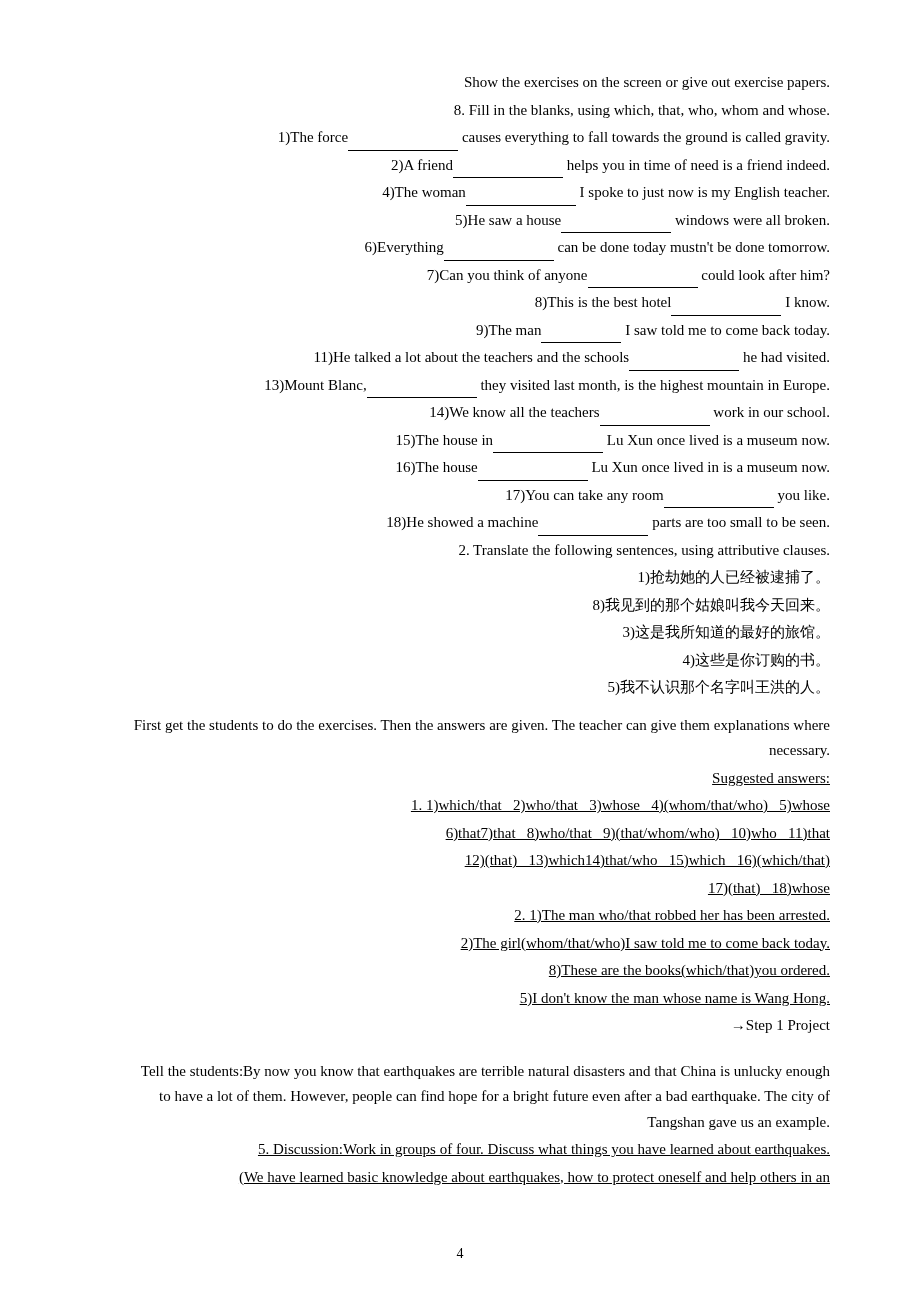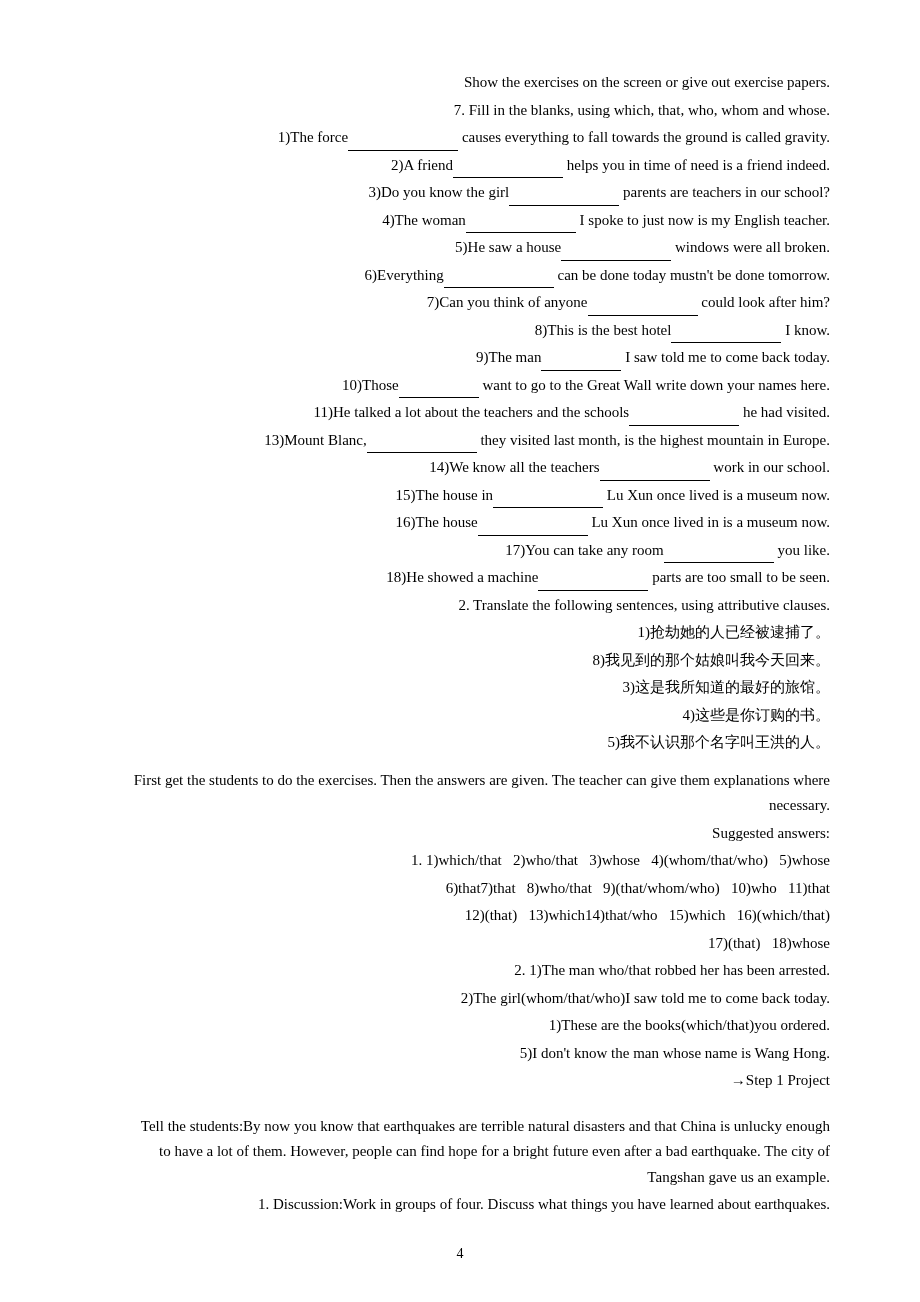--- a/index.html
+++ b/index.html
@@ -36,41 +36,40 @@
     }
     .page-number {
       position: absolute;
       bottom: 40px;
       left: 50%;
       transform: translateX(-50%);
       font-size: 14px;
     }
     .block-indent {
       padding-left: 2em;
+      text-decoration: underline;
     }
   </style>
 </head>
 <body>
 
 <div class="page-container">
 
   <p>Show the exercises on the screen or give out exercise papers.</p>
 
-  <p>7. Fill in the blanks, using which, that, who, whom and whose.</p>
+  <p>8. Fill in the blanks, using which, that, who, whom and whose.</p>
 
   <p>1)The force<span class="line"></span> causes everything to fall towards the ground is called gravity.</p>
   <p>2)A friend<span class="line"></span> helps you in time of need is a friend indeed.</p>
-  <p>3)Do you know the girl<span class="line"></span> parents are teachers in our school?</p>
   <p>4)The woman<span class="line"></span> I spoke to just now is my English teacher.</p>
   <p>5)He saw a house<span class="line"></span> windows were all broken.</p>
   <p>6)Everything<span class="line"></span> can be done today mustn't be done tomorrow.</p>
   <p>7)Can you think of anyone<span class="line"></span> could look after him?</p>
   <p>8)This is the best hotel<span class="line"></span> I know.</p>
   <p>9)The man<span class="line line-short"></span> I saw told me to come back today.</p>
-  <p>10)Those<span class="line line-short"></span> want to go to the Great Wall write down your names here.</p>
   <p>11)He talked a lot about the teachers and the schools<span class="line"></span> he had visited.</p>
   <p>13)Mount Blanc,<span class="line"></span> they visited last month, is the highest mountain in Europe.</p>
   <p>14)We know all the teachers<span class="line"></span> work in our school.</p>
   <p>15)The house in<span class="line"></span> Lu Xun once lived is a museum now.</p>
   <p>16)The house<span class="line"></span> Lu Xun once lived in is a museum now.</p>
   <p>17)You can take any room<span class="line"></span> you like.</p>
   <p>18)He showed a machine<span class="line"></span> parts are too small to be seen.</p>
 
   <p>2. Translate the following sentences, using attributive clauses.</p>
 
@@ -85,29 +84,30 @@
   </p>
 
   <div class="block-indent">
     <p>Suggested answers:</p>
     <p>1. 1)which/that&nbsp;&nbsp; 2)who/that&nbsp;&nbsp; 3)whose&nbsp;&nbsp; 4)(whom/that/who)&nbsp;&nbsp; 5)whose</p>
     <p>6)that7)that&nbsp;&nbsp; 8)who/that&nbsp;&nbsp; 9)(that/whom/who)&nbsp;&nbsp; 10)who&nbsp;&nbsp; 11)that</p>
     <p>12)(that)&nbsp;&nbsp; 13)which14)that/who&nbsp;&nbsp; 15)which&nbsp;&nbsp; 16)(which/that)</p>
     <p>17)(that)&nbsp;&nbsp; 18)whose</p>
     <p>2. 1)The man who/that robbed her has been arrested.</p>
     <p>2)The girl(whom/that/who)I saw told me to come back today.</p>
-    <p>1)These are the books(which/that)you ordered.</p>
+    <p>8)These are the books(which/that)you ordered.</p>
     <p>5)I don't know the man whose name is Wang Hong.</p>
   </div>
 
   <p>→Step 1 Project</p>
 
   <p style="margin-top:20px;">
     &nbsp;&nbsp;&nbsp;&nbsp;Tell the students:By now you know that earthquakes are terrible natural disasters and that China is unlucky enough to have a lot of them. However, people can find hope for a bright future even after a bad earthquake. The city of Tangshan gave us an example.
   </p>
 
   <div class="block-indent">
-    <p>1. Discussion:Work in groups of four. Discuss what things you have learned about earthquakes.</p>
+    <p>5. Discussion:Work in groups of four. Discuss what things you have learned about earthquakes.</p>
+    <p>(We have learned basic knowledge about earthquakes, how to protect oneself and help others in an</p>
   </div>
 
 </div>
 
 <div class="page-number">4</div>
 
 </body></html>

